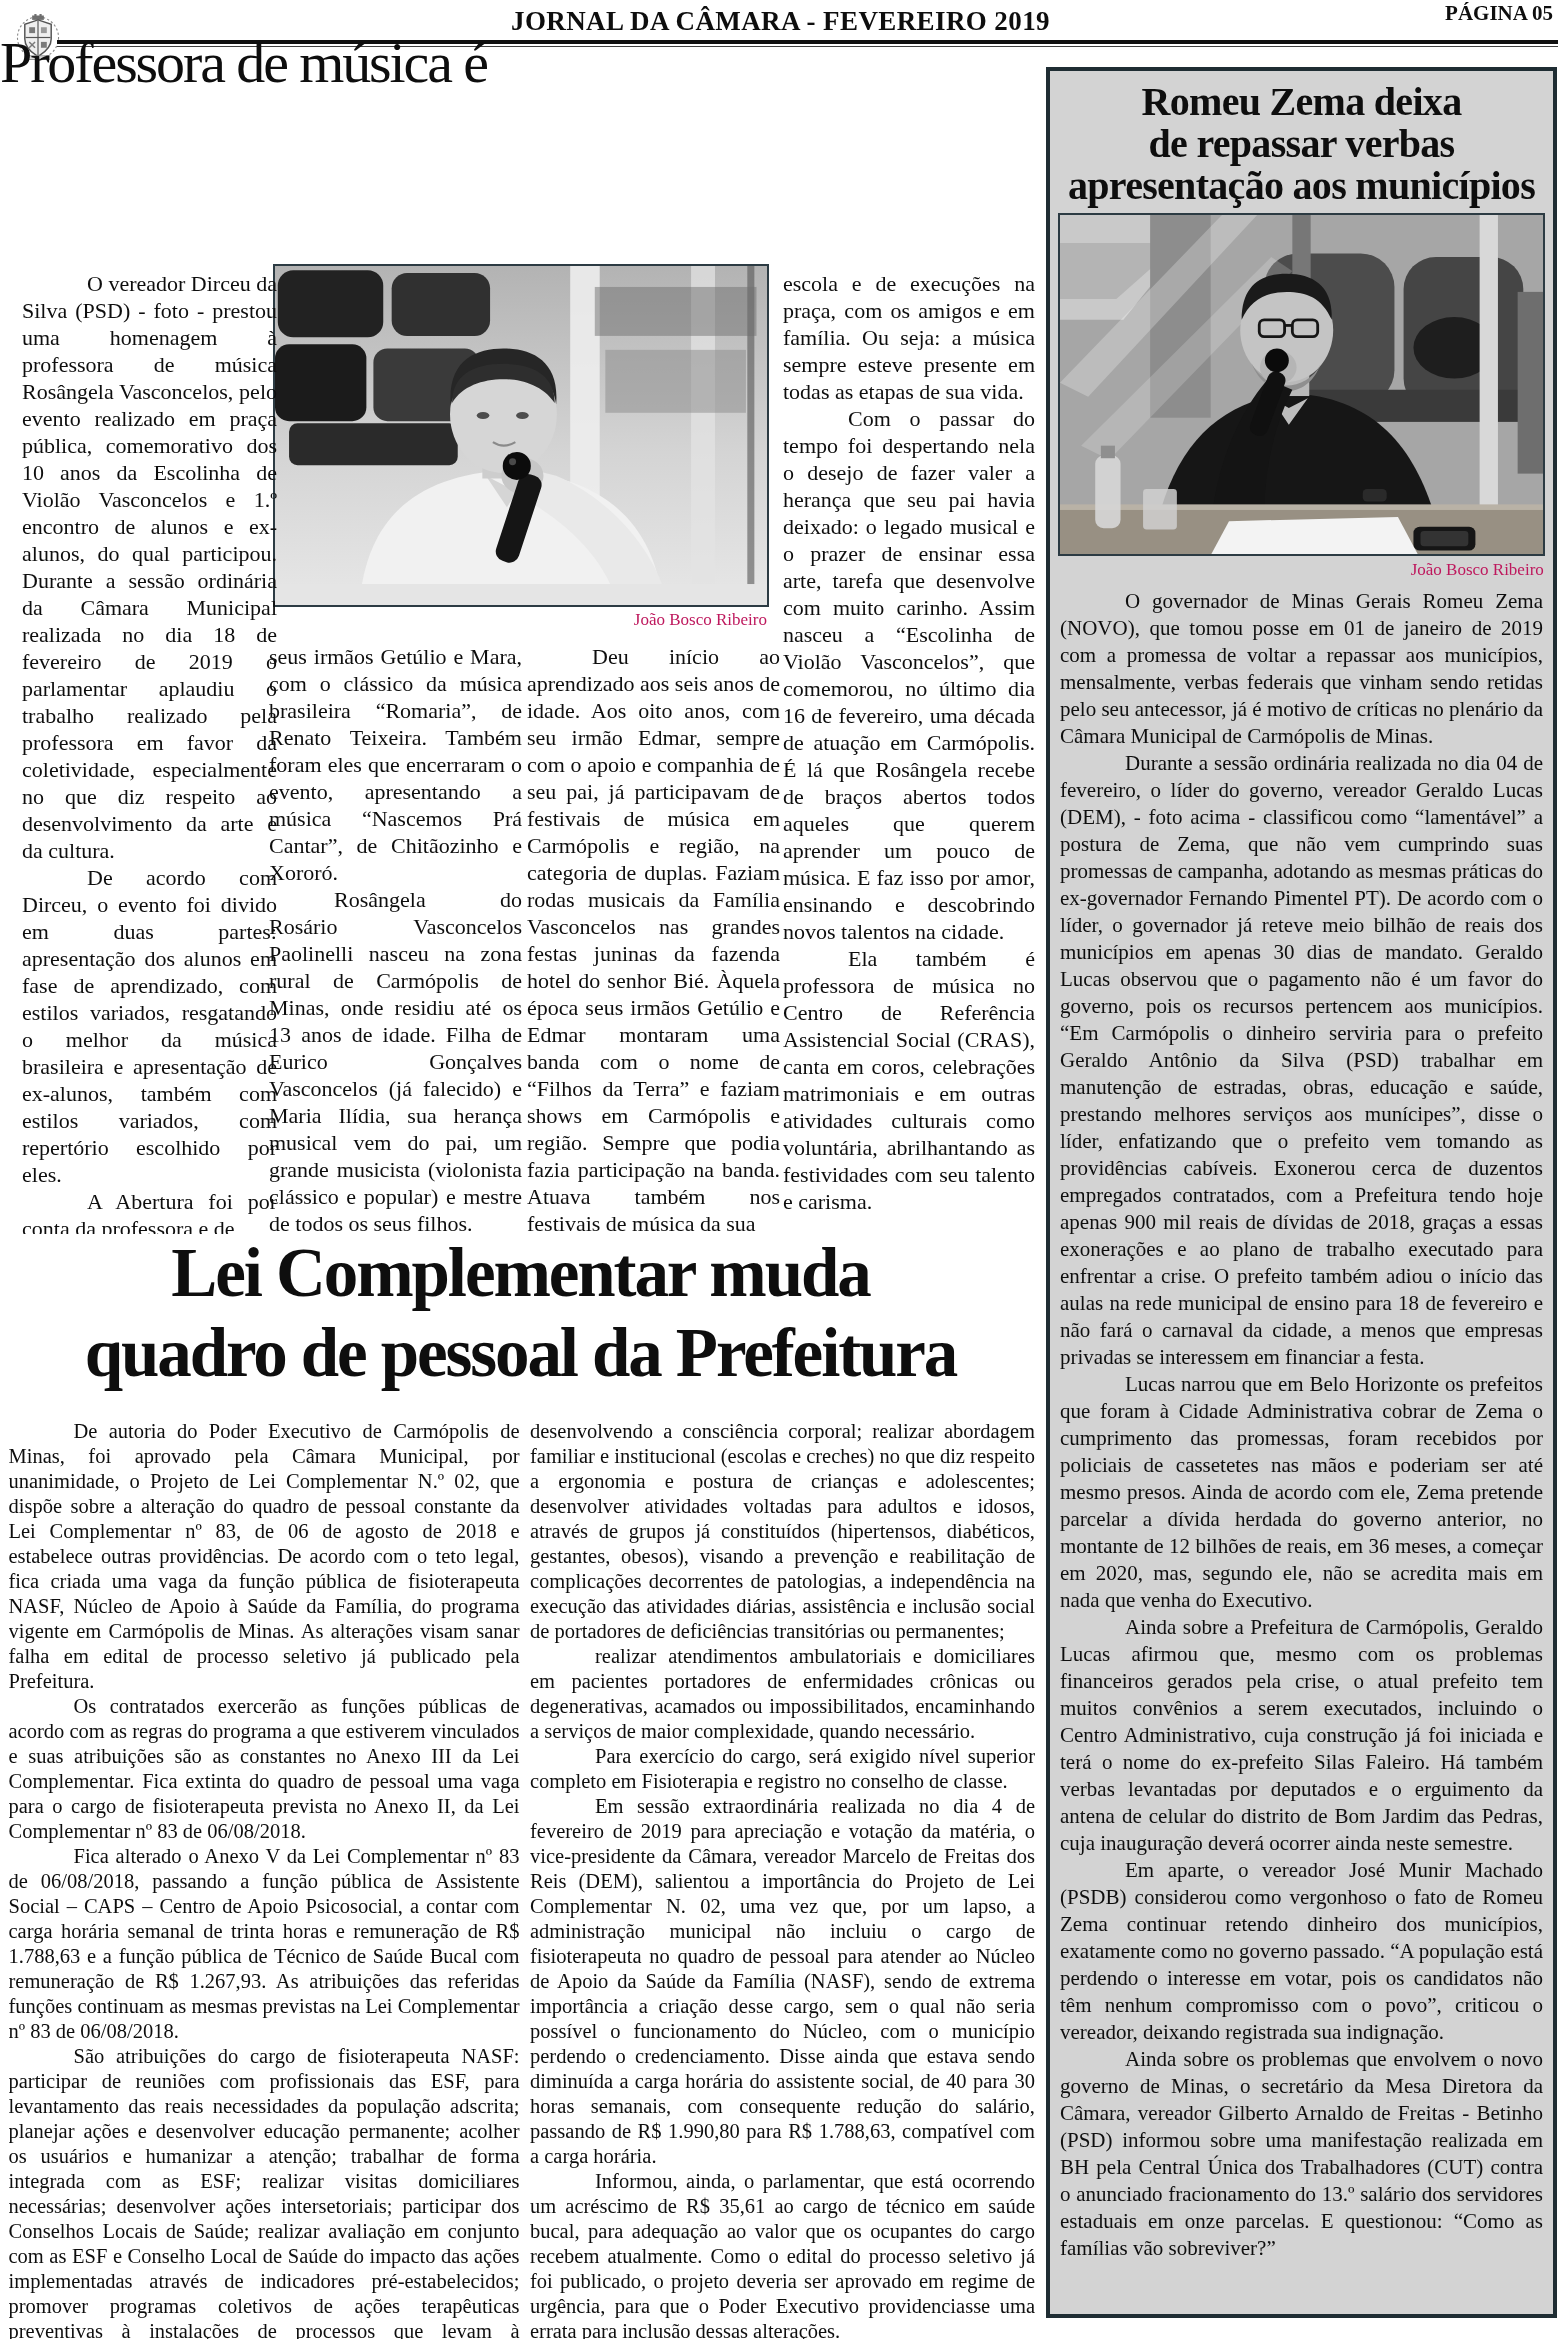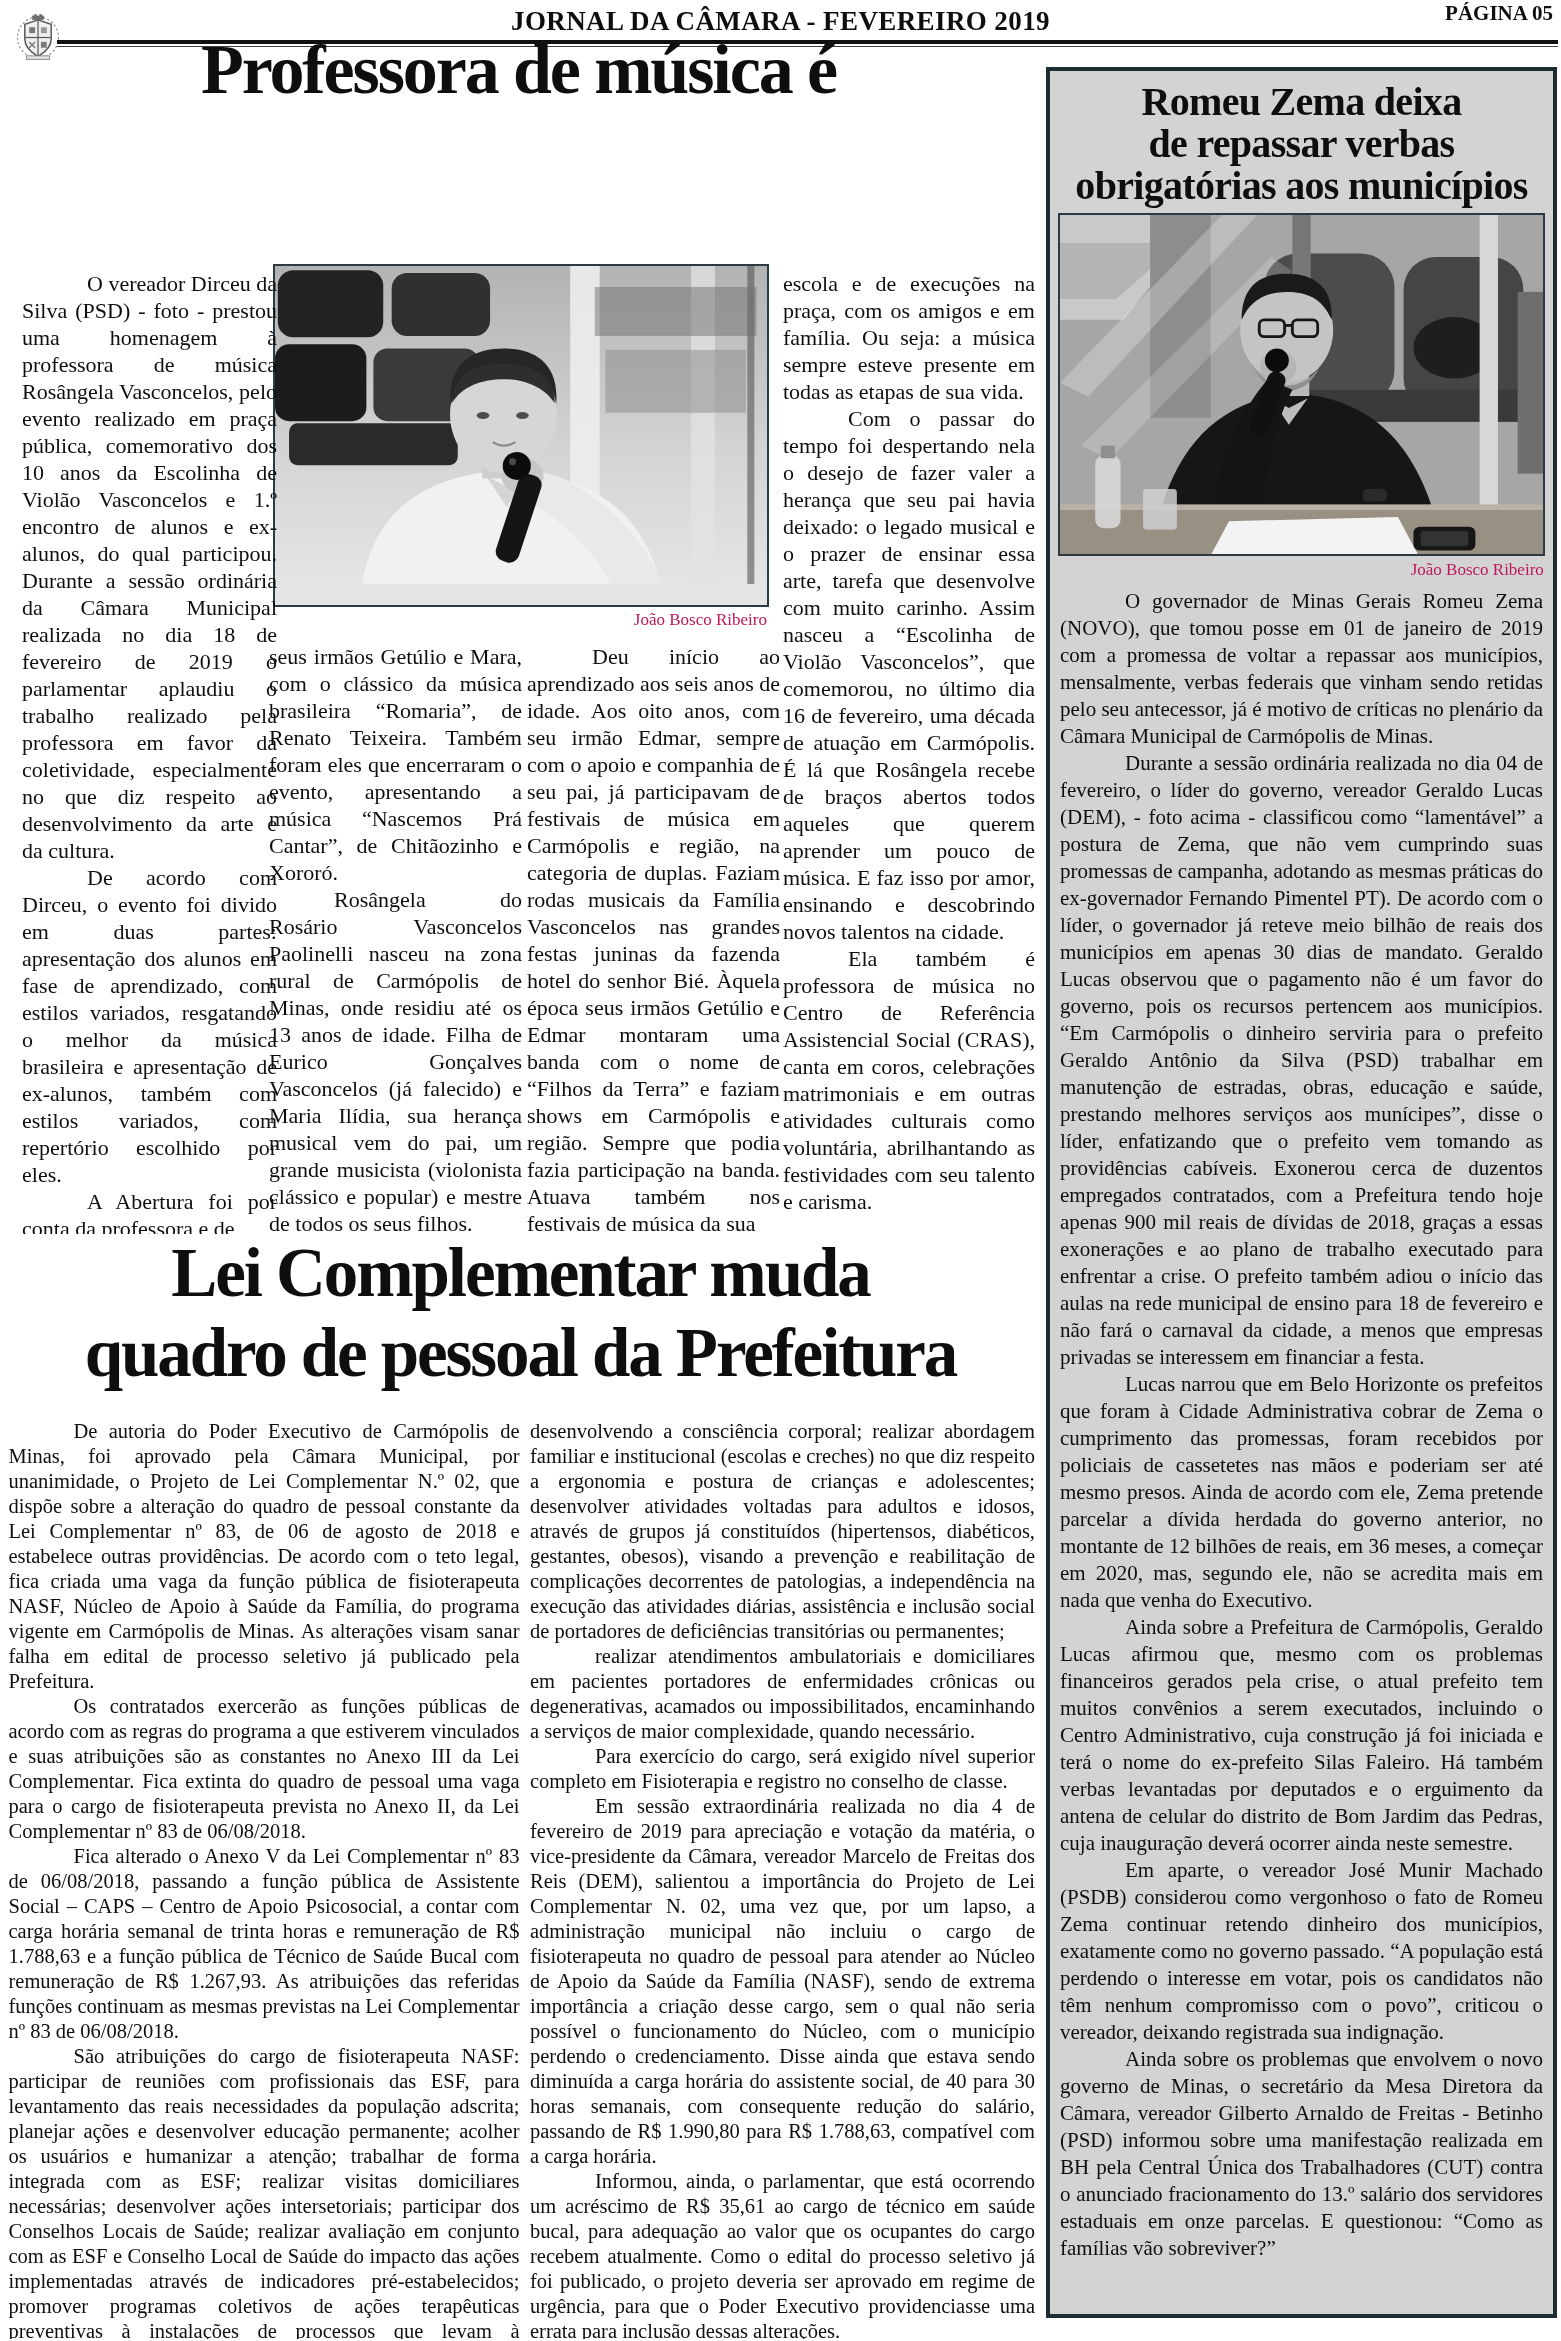--- a/index.html
+++ b/index.html
@@ -8,22 +8,22 @@
 
   
   .masthead{position:absolute;top:5.7px;left:0;width:1561px;text-align:center;
             font-size:27px;font-weight:bold;letter-spacing:0.4px;}
   .pagenum{position:absolute;top:1.4px;right:8px;font-size:21px;font-weight:bold;}
   .rule-thick{position:absolute;top:40px;left:57px;width:1501px;height:3.5px;background:#101010;}
   .rule-thin{position:absolute;top:46px;left:57px;width:1501px;height:1.4px;background:#3f3f3f;}
   .logo{position:absolute;top:14px;left:15.6px;width:44px;height:47px;}
 
   
-  .a1-headline{position:absolute;top:31px;left:0;width:1037px;text-align:center;
-               font-weight:bold;font-size:70px;line-height:1.1;letter-spacing:-2.1px;}
+  .a1-headline{position:absolute;top:31px;left:0;width:1037px;text-align:left;
+               font-weight:normal;font-size:58px;line-height:1.1;letter-spacing:-2.1px;}
   .photo-frame{border:2.1px solid #2c3b43;box-sizing:border-box;background:#cfcfcf;position:absolute;}
   .photo1{left:273px;top:264px;width:496px;height:343px;}
   .photo-frame svg{width:100%;height:100%;display:block;}
   .caption{position:absolute;text-align:right;font-size:17px;color:#be185d;}
   .caption1{left:273px;top:610px;width:494px;}
 
   .col{position:absolute;text-align:justify;}
   .a1col{font-size:22px;line-height:27px;}
   .a1col p,.a2col p,.sb-body p{margin:0;text-indent:65px;}
   .noindent p:first-child{text-indent:0;}
@@ -157,21 +157,21 @@
       <p>realizar atendimentos ambulatoriais e domiciliares em pacientes portadores de enfermidades crônicas ou degenerativas, acamados ou impossibilitados, encaminhando a serviços de maior complexidade, quando necessário.</p>
       <p>Para exercício do cargo, será exigido nível superior completo em Fisioterapia e registro no conselho de classe.</p>
       <p>Em sessão extraordinária realizada no dia 4 de fevereiro de 2019 para apreciação e votação da matéria, o vice-presidente da Câmara, vereador Marcelo de Freitas dos Reis (DEM), salientou a importância do Projeto de Lei Complementar N. 02, uma vez que, por um lapso, a administração municipal não incluiu o cargo de fisioterapeuta no quadro de pessoal para atender ao Núcleo de Apoio da Saúde da Família (NASF), sendo de extrema importância a criação desse cargo, sem o qual não seria possível o funcionamento do Núcleo, com o município perdendo o credenciamento. Disse ainda que estava sendo diminuída a carga horária do assistente social, de 40 para 30 horas semanais, com consequente redução do salário, passando de R$ 1.990,80 para R$ 1.788,63, compatível com a carga horária.</p>
       <p>Informou, ainda, o parlamentar, que está ocorrendo um acréscimo de R$ 35,61 ao cargo de técnico em saúde bucal, para adequação ao valor que os ocupantes do cargo recebem atualmente. Como o edital do processo seletivo já foi publicado, o projeto deveria ser aprovado em regime de urgência, para que o Poder Executivo providenciasse uma errata para inclusão dessas alterações.</p>
     </div>
 
   <aside class="sidebar">
     <h3 class="sb-headline" style="margin:0;">
       <span>Romeu Zema deixa</span><br>
       <span>de repassar verbas</span><br>
-      <span>obrigatórias aos municípios</span>
+      <span>apresentação aos municípios</span>
     </h3>
 
     <div class="photo-frame photo2">
       <svg viewBox="0 0 686 485" preserveAspectRatio="none" aria-hidden="true">
         <rect width="686" height="485" fill="#a6a6a6"></rect>
 
         <polygon points="0,0 210,0 90,150 0,150" fill="#c9c9c9"></polygon>
         <polygon points="0,40 170,40 80,120 0,120" fill="#b4b4b4"></polygon>
         <rect x="128" y="0" width="86" height="290" fill="#8d8d8d"></rect>
 

